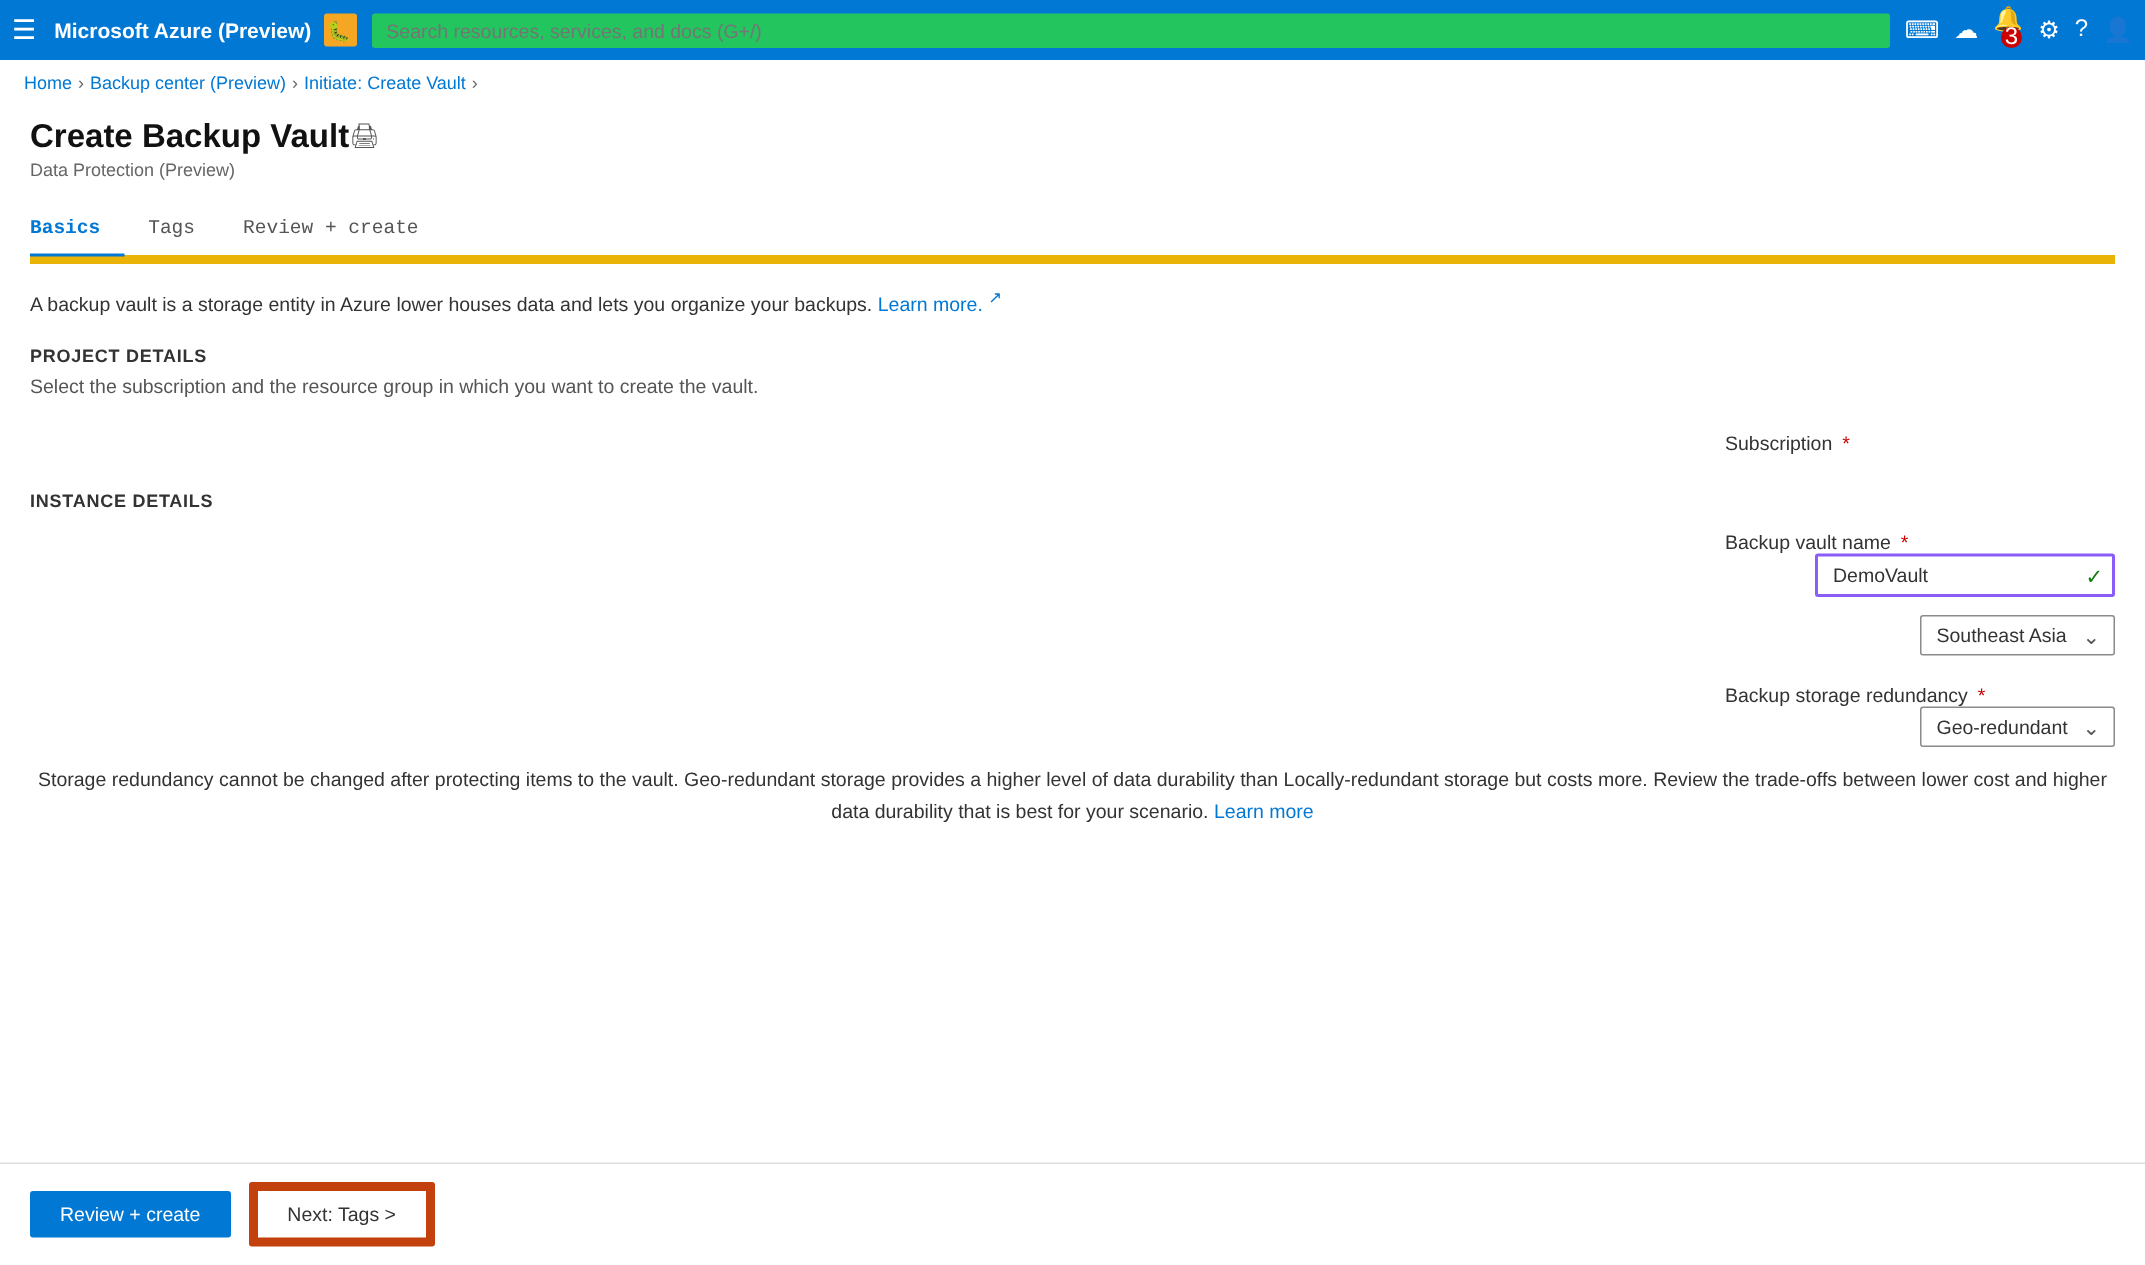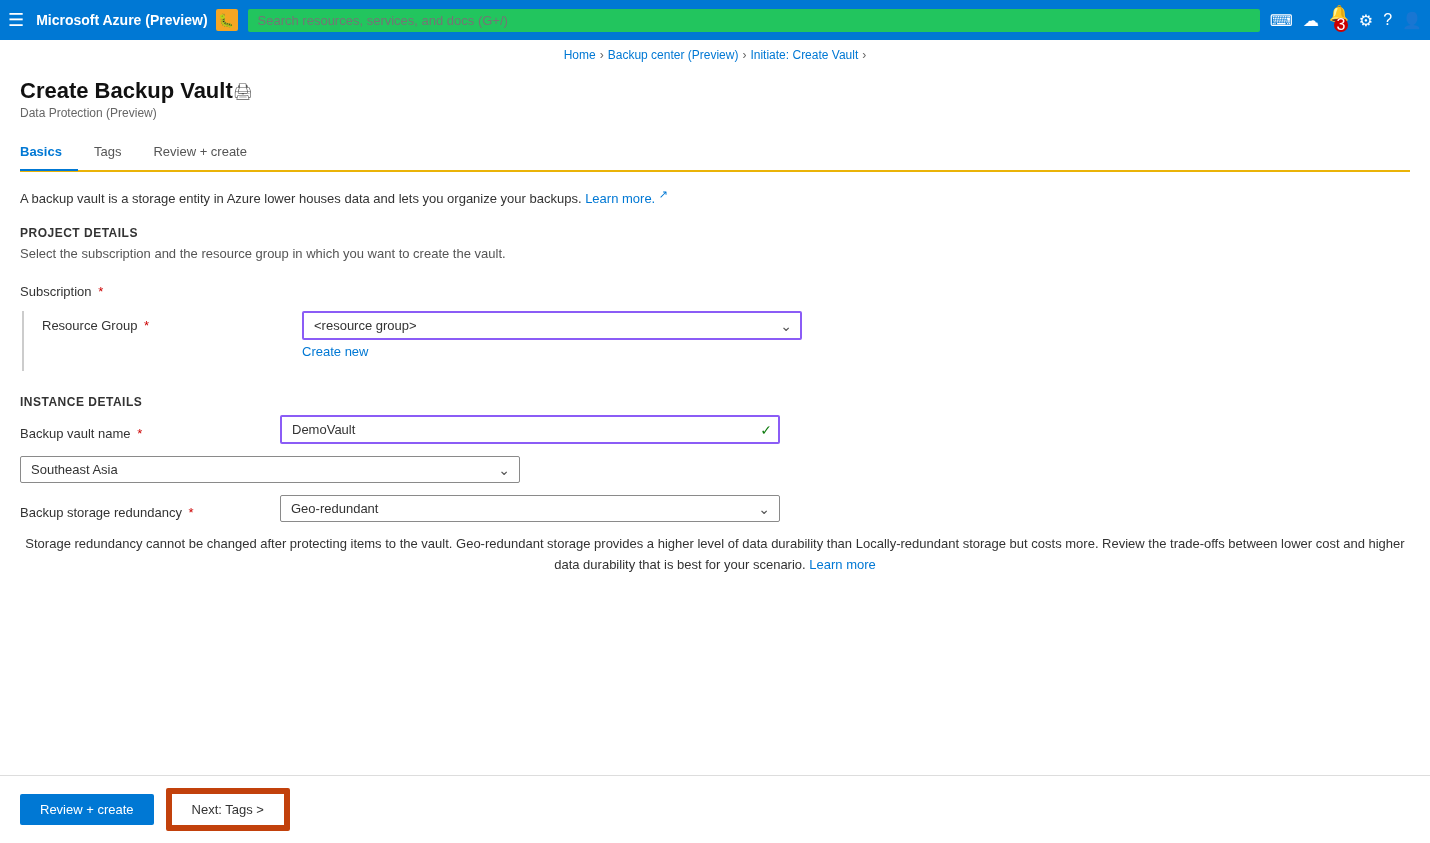--- a/index.html
+++ b/index.html
@@ -60,21 +60,20 @@
 
     
     .breadcrumb {
       padding: 8px 16px;
       font-size: 12px;
       color: #0078d4;
       display: flex;
       align-items: center;
       gap: 4px;
       flex-shrink: 0;
-      justify-content: center;
     }
     .breadcrumb span.sep { color: #666; }
     .breadcrumb a { color: #0078d4; text-decoration: none; }
 
     
     .main-content {
       flex: 1;
       overflow-y: auto;
       padding: 0 20px 20px 20px;
     }
@@ -94,22 +93,23 @@
     }
     .page-subtitle {
       font-size: 12px;
       color: #666;
       margin-bottom: 16px;
     }
 
     
     .tabs {
       display: flex;
-      border-bottom: 2px solid #eab308;
+      border-bottom: 6px solid #eab308;
       margin-bottom: 16px;
+      font-family: Liberation Mono, monospace;
     }
     .tab {
       padding: 8px 16px 10px 0;
       margin-right: 16px;
       font-size: 13px;
       cursor: pointer;
       color: #555;
       border-bottom: 2px solid transparent;
       margin-bottom: -1px;
     }
@@ -135,22 +135,23 @@
     .section-desc {
       font-size: 13px;
       color: #555;
       margin-bottom: 16px;
     }
 
     
     .form-section { margin-bottom: 24px; }
     .form-row {
       display: flex;
-      align-items: center;
+      align-items: flex-end;
       margin-bottom: 12px;
+      flex-direction: column;
     }
     .form-label {
       width: 260px;
       min-width: 260px;
       font-size: 13px;
       color: #333;
       padding-top: 7px;
     }
     .form-label .required { color: #c00; margin-left: 3px; }
     .form-control-wrapper { flex: 1; max-width: 500px; }
@@ -309,35 +310,20 @@
     <div class="section-title">PROJECT DETAILS</div>
     <div class="section-desc">Select the subscription and the resource group in which you want to create the vault.</div>
 
     <div class="form-row">
       <div class="form-label">
         <span>Subscription</span>
         <span class="required">*</span>
       </div>
     </div>
 
-    <div style="display:flex; align-items:flex-start; margin-bottom:4px; margin-left: 20px;">
-      <div style="width:2px; background:#ccc; min-height:60px; margin-right:18px; margin-left:-18px;"></div>
-      <div class="form-label">
-        <span>Resource Group</span>
-        <span class="required">*</span>
-      </div>
-      <div class="form-control-wrapper">
-        <div class="select-wrapper">
-          <select class="form-select highlighted">
-            <option>&lt;resource group&gt;</option>
-          </select>
-        </div>
-        <a href="#" class="create-new-link">Create new</a>
-      </div>
-    </div>
   </div>
 
   <div class="form-section">
     <div class="section-title">INSTANCE DETAILS</div>
 
     <div class="form-row">
       <div class="form-label">
         <span>Backup vault name</span>
         <span class="required">*</span>
       </div>

